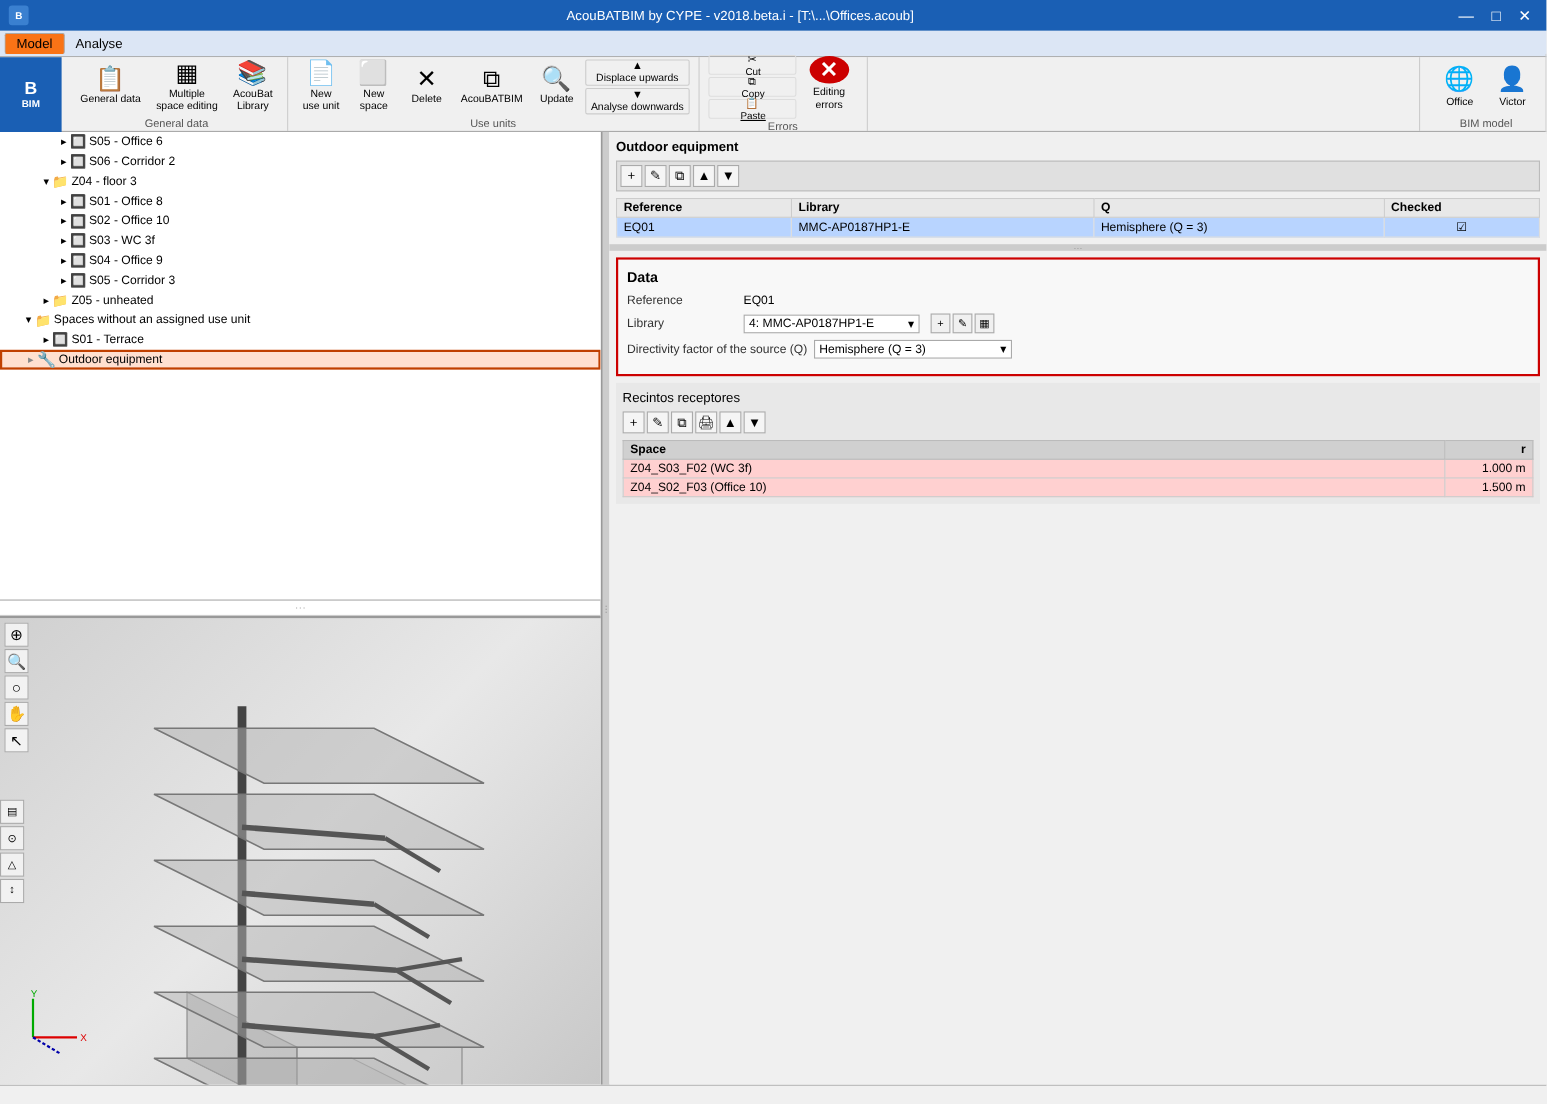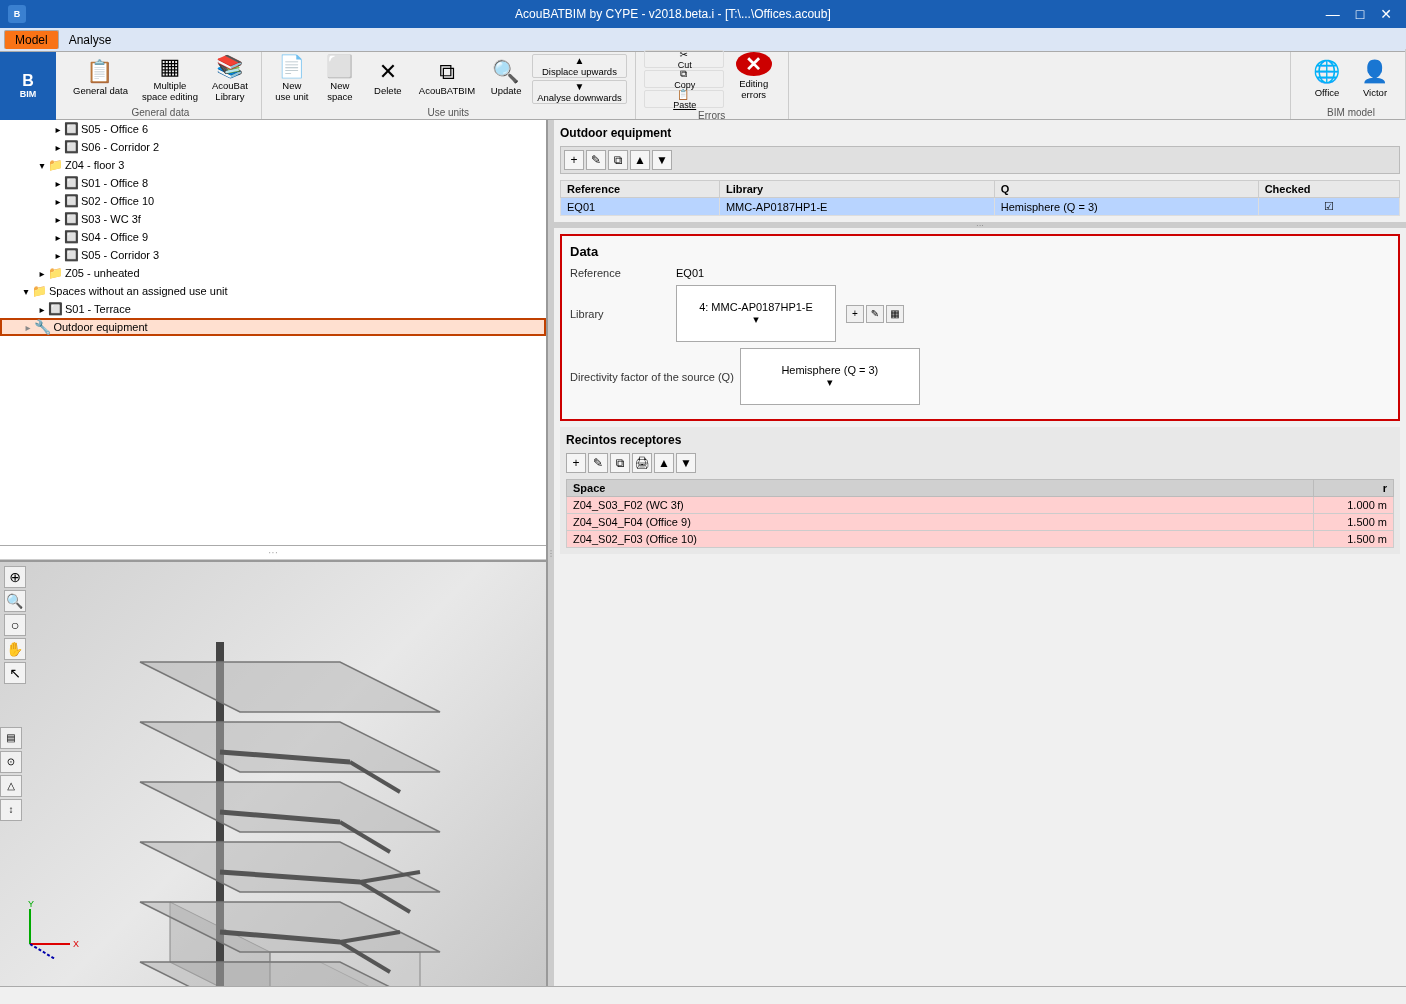--- a/index.html
+++ b/index.html
@@ -205,48 +205,47 @@
       display: flex;
       align-items: center;
       margin-bottom: 6px;
       gap: 6px;
     }
     .data-label { font-size: 11px; color: #333; min-width: 100px; }
     .data-value { font-size: 11px; }
     .data-select {
       border: 1px solid #aaa;
       background: white;
-      padding: 15px 4px;
+      padding: 1px 4px;
       font-size: 11px;
       min-width: 160px;
       display: flex;
       align-items: center;
       justify-content: space-between;
-      flex-direction: column;
     }
     .data-actions { display: flex; gap: 2px; margin-left: 4px; }
     .action-btn {
       width: 18px;
       height: 18px;
       border: 1px solid #aaa;
       background: #f0f0f0;
       cursor: pointer;
       display: flex;
       align-items: center;
       justify-content: center;
       font-size: 10px;
     }
 
     
     .recintos-section {
       margin: 0 6px 6px;
       background: #e8e8e8;
       padding: 6px;
     }
-    .recintos-title { font-size: 12px; font-weight: bold; margin-bottom: 6px; }
+    .recintos-title { font-size: 12px; font-weight: normal; margin-bottom: 6px; }
     .recintos-toolbar {
       display: flex;
       gap: 2px;
       margin-bottom: 6px;
     }
     .recintos-table {
       width: 100%;
       border-collapse: collapse;
       font-size: 11px;
     }
@@ -746,24 +745,20 @@
             <th>Space</th>
             <th style="width:80px;text-align:right;">r</th>
           </tr>
         </thead>
         <tbody>
           <tr>
             <td class="row-red">Z04_S03_F02 (WC 3f)</td>
             <td class="row-red" style="text-align:right;">1.000 m</td>
           </tr>
           <tr>
-            <td class="row-red">Z04_S04_F04 (Office 9)</td>
-            <td class="row-red" style="text-align:right;">1.500 m</td>
-          </tr>
-          <tr>
             <td class="row-red">Z04_S02_F03 (Office 10)</td>
             <td class="row-red" style="text-align:right;">1.500 m</td>
           </tr>
         </tbody>
       </table>
     </div>
 
   </div>
 
 </div>

